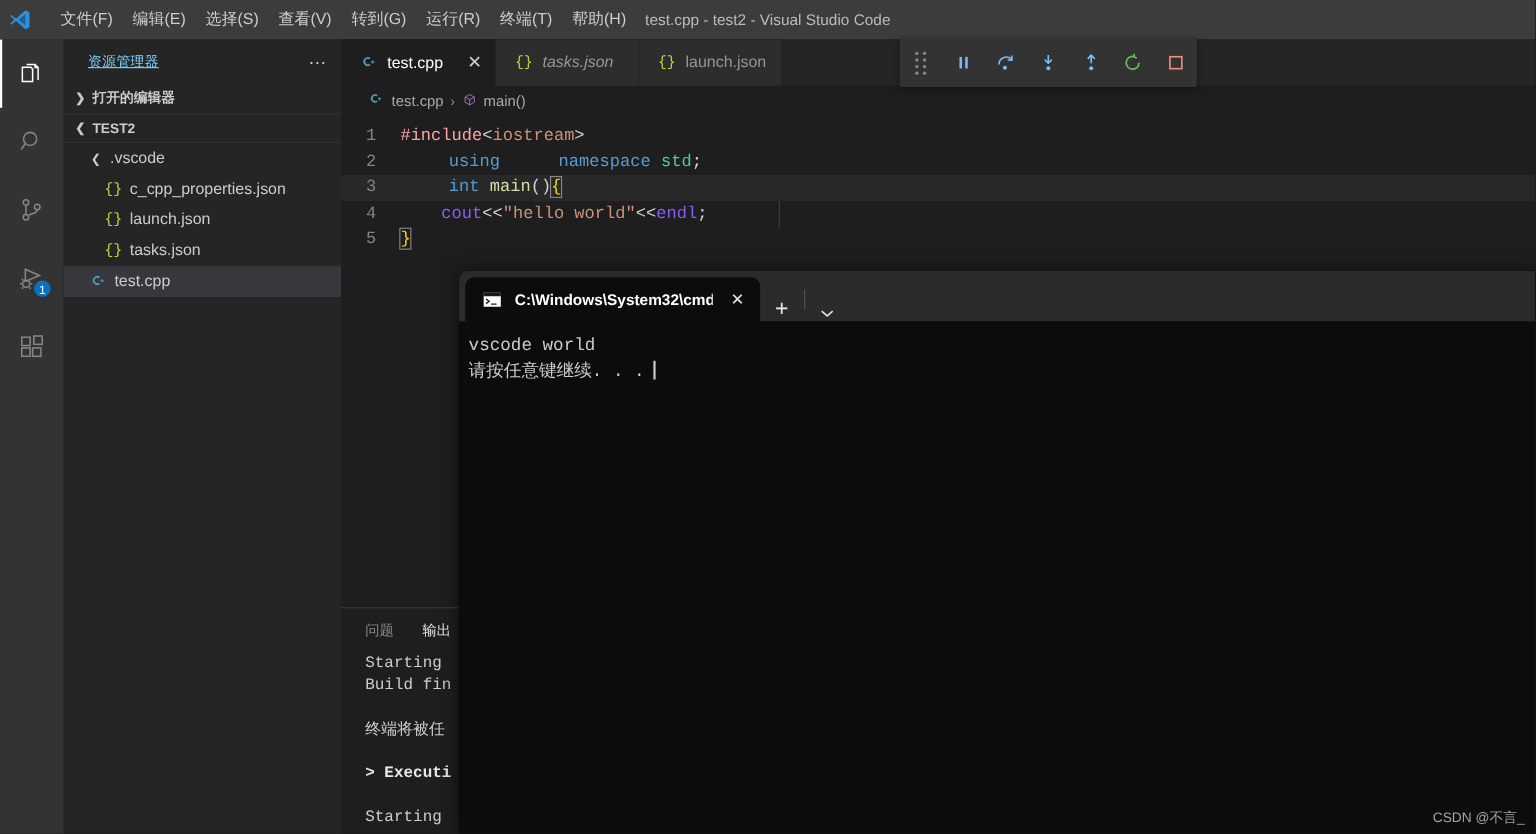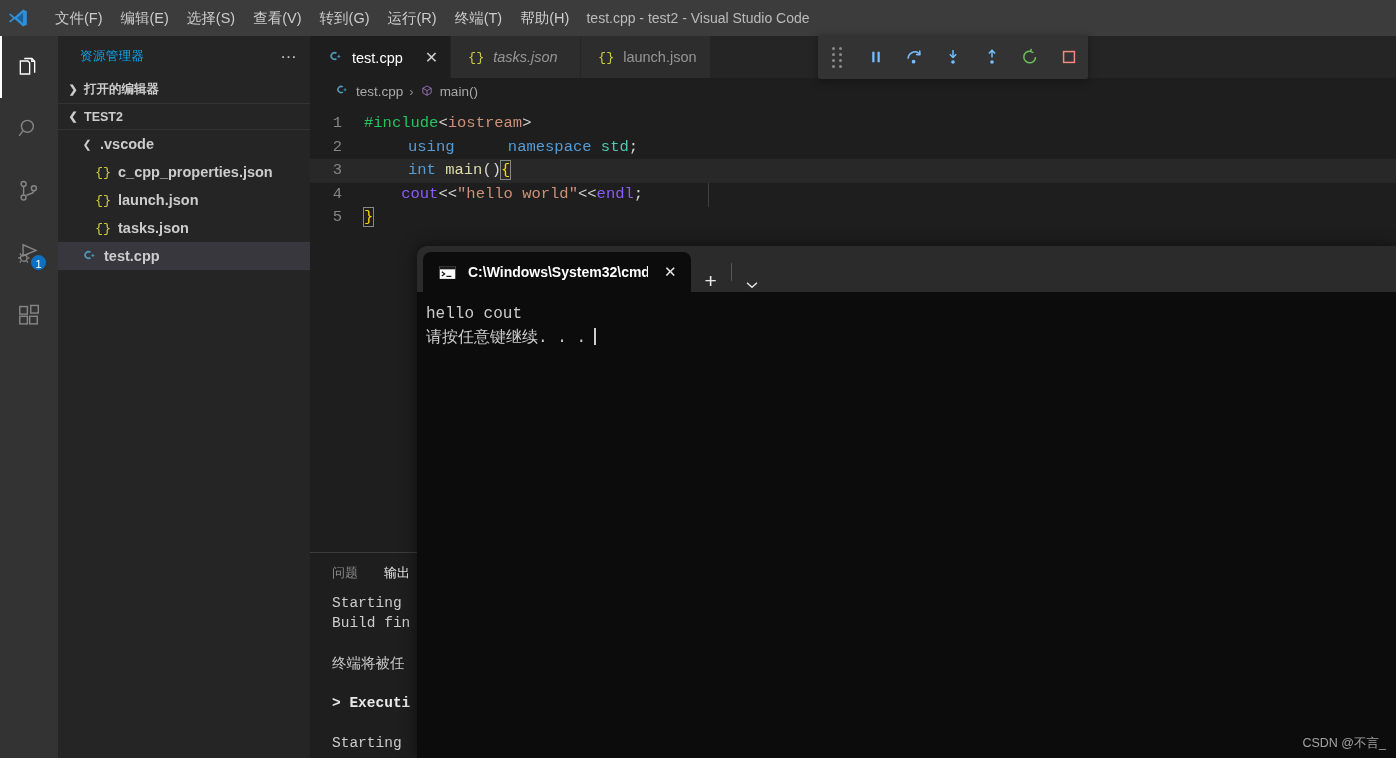--- a/index.html
+++ b/index.html
@@ -49,33 +49,33 @@
 
   
   .sidebar {
     position: absolute; left: 58px; top: 36px; width: 252px; height: 722px;
     background: #252526;
   }
   .sb-header {
     height: 40px; display: flex; align-items: center; justify-content: space-between;
     padding: 0 12px 0 22px;
   }
-  .sb-title { color: #0ea5e9; font-size: 12.5px; letter-spacing: .4px; }
+  .sb-title { color: #7dd3fc; font-size: 12.5px; letter-spacing: .4px; text-decoration: underline; }
   .sb-dots { color: #cccccc; font-size: 17px; letter-spacing: 1px; line-height: 10px; padding-bottom:6px;}
   .sb-section {
     height: 27px; display: flex; align-items: center; color: #cccccc;
     font-size: 12.5px; font-weight: bold; padding-left: 8px; gap: 4px;
   }
   .chev { width: 14px; display: inline-block; text-align: center; color:#cccccc; font-size: 11px; }
   .sb-row {
     height: 28px; display: flex; align-items: center; color: #cccccc; font-size: 14.5px;
     white-space: nowrap;
   }
   .sb-row.selected { background: #37373d; }
-  .sb-row .lbl { margin-left: 6px; font-weight: bold; }
+  .sb-row .lbl { margin-left: 6px; }
   .ind-1 { padding-left: 22px; }
   .ind-2 { padding-left: 36px; }
   .ind-2b { padding-left: 22px; }
   .json-icon { color: #cbcb41; font-size: 13.5px; font-family: "Liberation Mono", monospace; width:18px; text-align:center;}
   .cpp-icon { color: #519aba; font-size: 13px; width:18px; text-align:center; font-weight:bold;}
   .exe-icon { color: #9a9a9a; font-size: 13px; width:18px; text-align:center;}
 
   
   .editor-area { position: absolute; left: 310px; top: 36px; width: 1086px; height: 722px; background:#1e1e1e; }
   .tabbar { height: 42px; background: #252526; display: flex; }
@@ -94,21 +94,21 @@
   }
   .bc-sep { color: #8a8a8a; font-size: 13px; }
   .code {
     position: relative; font-family: "Liberation Mono", monospace; font-size: 15.5px;
     line-height: 23.5px; padding-top: 8px;
   }
   .cline { position: relative; height: 23.5px; display: flex; }
   .cline.current { background: #282828; }
   .lnum { width: 54px; text-align: right; color: #858585; padding-right: 22px; flex: none; }
   .ctext { white-space: pre; }
-  .c-pre { color: #22c55e; }
+  .c-pre { color: #fca5a5; }
   .c-inc { color: #ce9178; }
   .c-kw { color: #569cd6; margin-left: 44px; }
   .c-ns { color: #4ec9b0; }
   .c-fn { color: #dcdcaa; font-family: Liberation Mono, monospace; }
   .c-op { color: #d4d4d4; }
   .c-str { color: #ce9178; }
   .c-id { color: #8b5cf6; }
   .c-br { color: #ffd700; }
   .bracket-box { outline: 1px solid #888; }
   .indent-guide {
@@ -451,20 +451,20 @@
       </div>
       <span class="term-plus">+</span>
       <span class="term-sep" style="margin-bottom:11px;"></span>
       <span class="term-chev">
         <svg width="12" height="8" viewBox="0 0 12 8" fill="none" stroke="#e6e6e6" stroke-width="1.4">
             <path d="M1 1.8 L6 6.2 L11 1.8"></path>
           </svg>
       </span>
     </div>
     <div class="term-body">
-      <div class="term-line">hello cout</div>
+      <div class="term-line">vscode world</div>
       <div class="term-line"><span>请按任意键继续. . .</span><span class="term-cursor"></span></div>
     </div>
   </div>
 
   <div class="watermark">CSDN @不言_</div>
 
 </div>
 
 </body></html>

